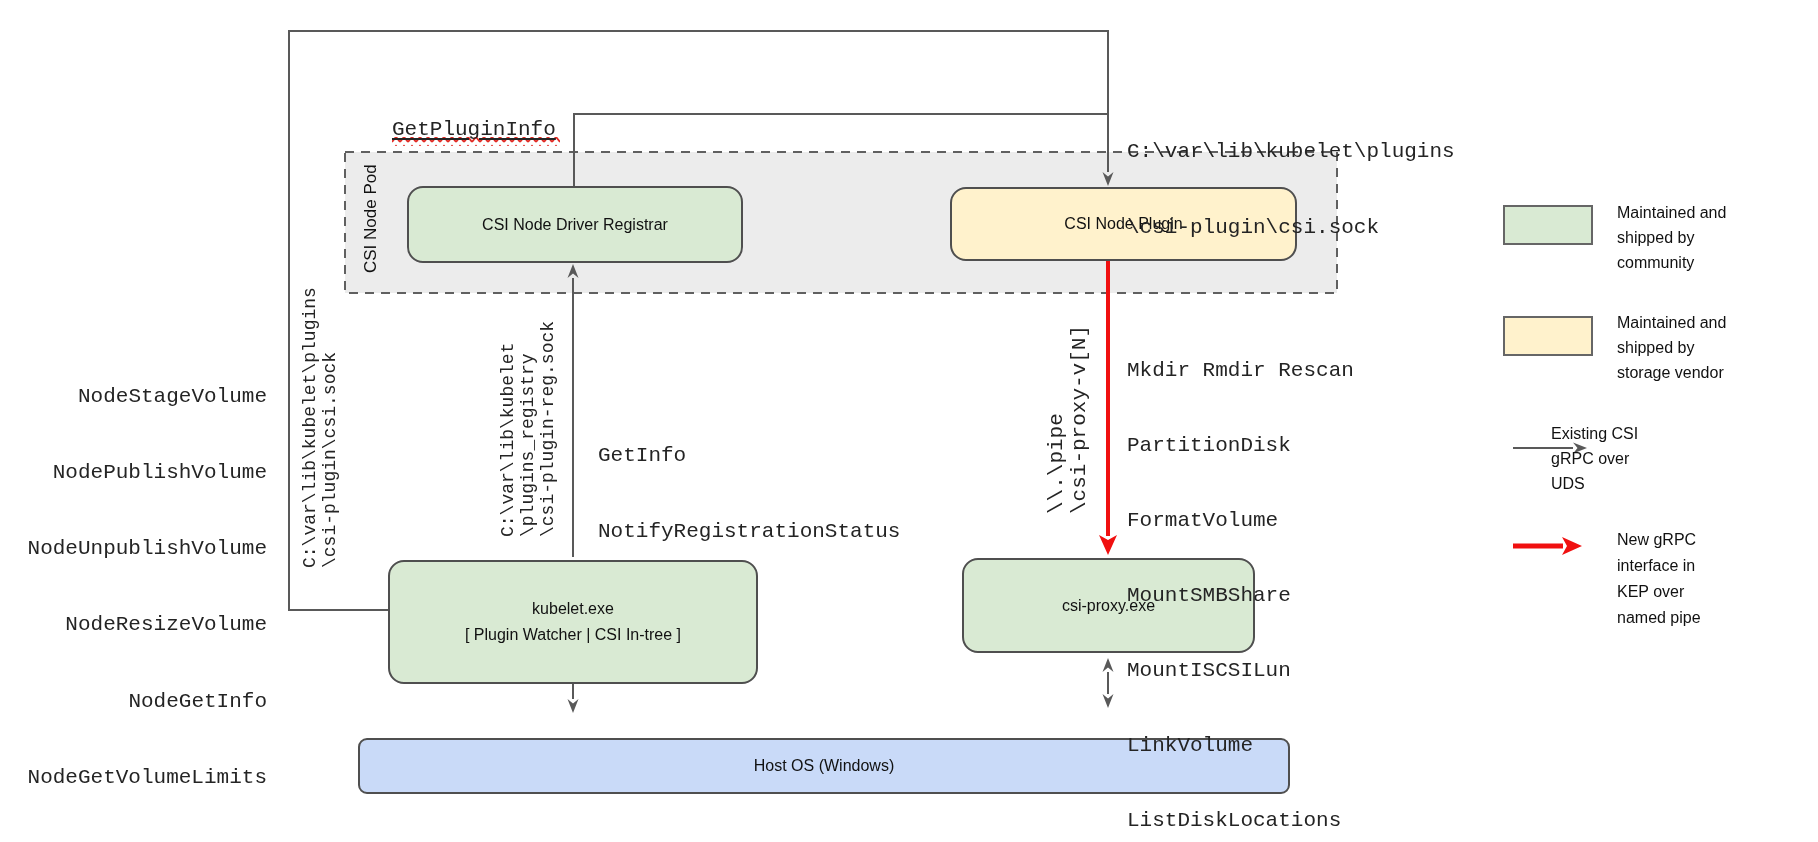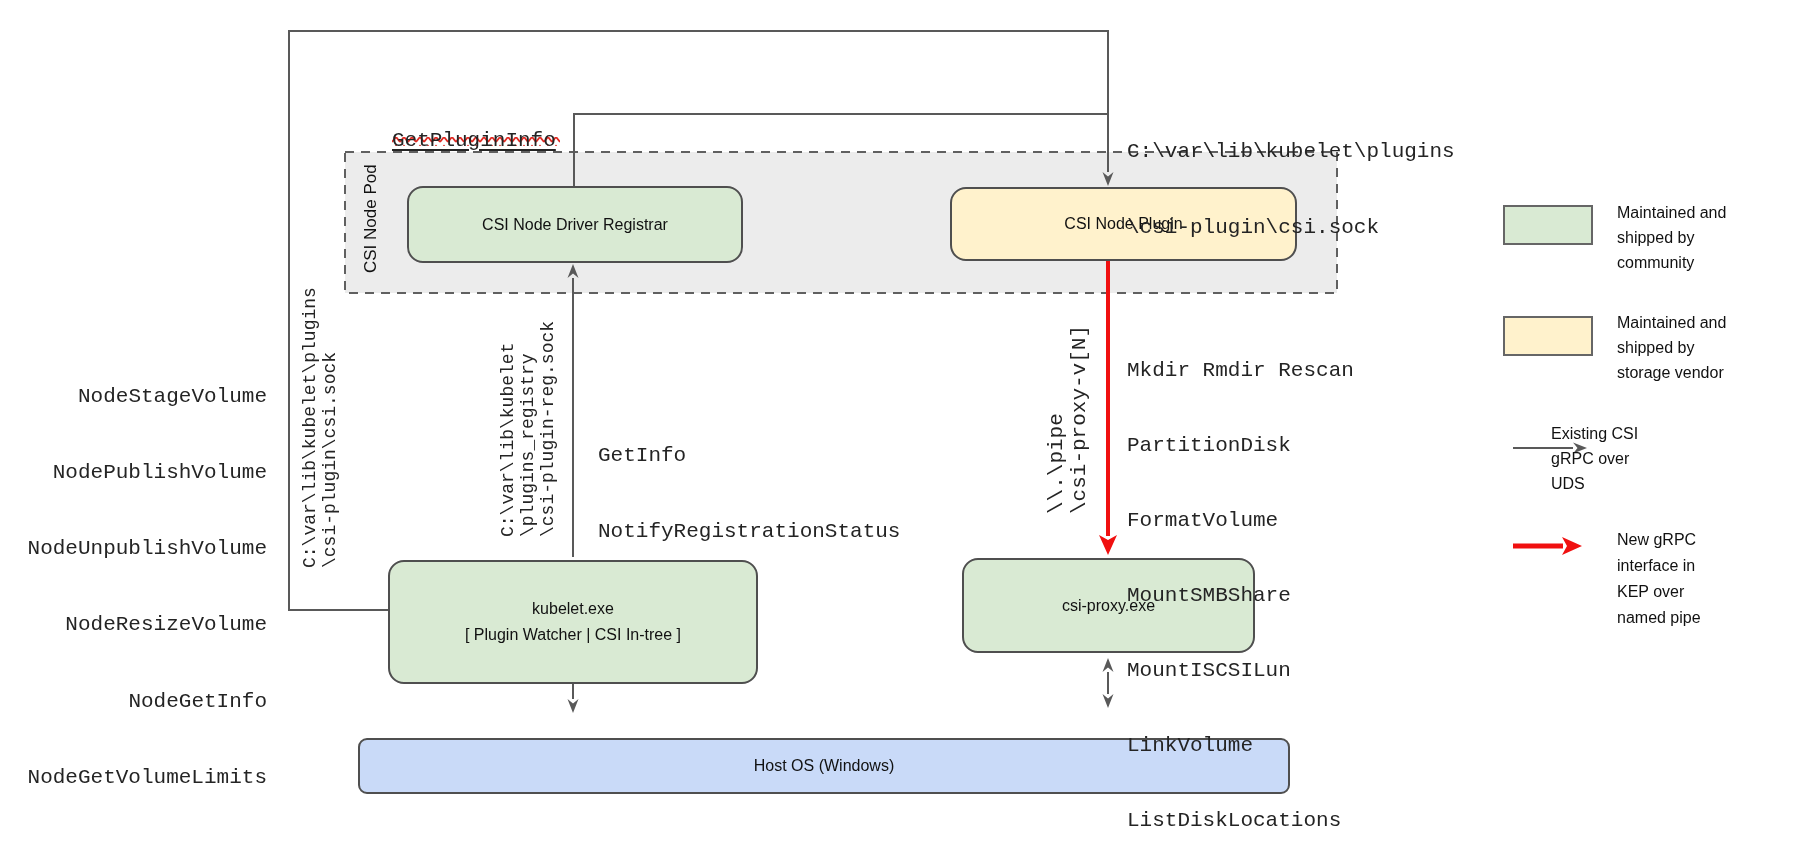--- a/index.html
+++ b/index.html
@@ -92,21 +92,21 @@
   <div class="box green" style="left:962px;top:558px;width:293px;height:95px;">
     <div>csi-proxy.exe</div>
   </div>
 
   <div class="box blue" style="left:358px;top:714px;width:932px;height:56px;margin-top:24px;">
     <div>Host OS (Windows)</div>
   </div>
 
   <div class="vlabel sans" style="left:361px;top:171px;height:102px;">CSI Node Pod</div>
 
-  <div class="mono underlined" style="left:392px;top:128px;">GetPluginInfo</div>
+  <div class="mono underlined" style="left:392px;top:117px;">GetPluginInfo</div>
 
   <div class="mono" style="left:1127px;top:88px;">
     <div>C:\var\lib\kubelet\plugins</div>
     <div>\csi-plugin\csi.sock</div>
   </div>
 
   <div class="mono right" style="left:20px;top:333px;width:247px;">
     <div>NodeStageVolume</div>
     <div>NodePublishVolume</div>
     <div>NodeUnpublishVolume</div>

